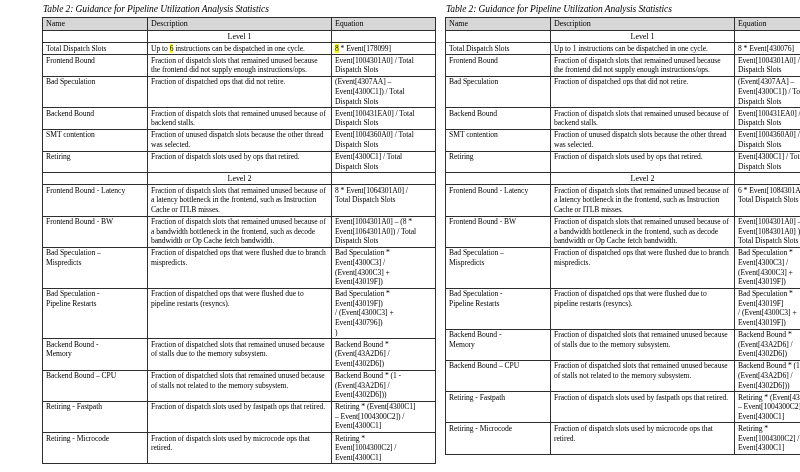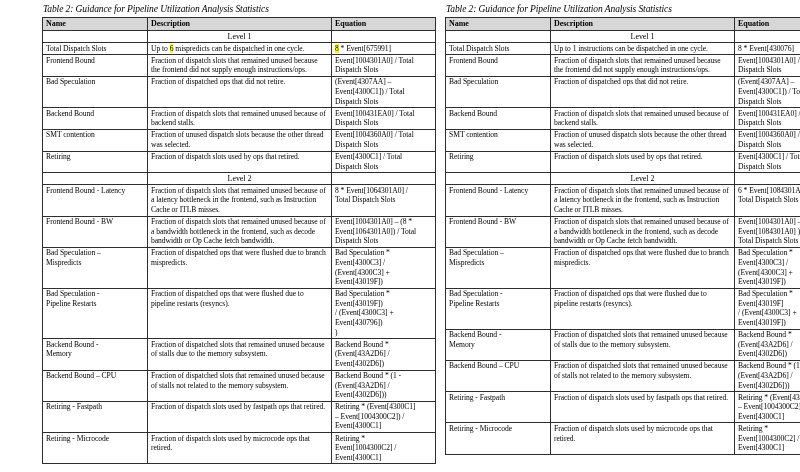--- a/index.html
+++ b/index.html
@@ -21,21 +21,21 @@
   col.c-eq   { width: 104px; }
   th, td {
     border: 1px solid #2e2e2e;
     vertical-align: top;
     padding: 0.5px 3px 1px 3px;
     font-size: 7.6px; line-height: 9.6px;
     letter-spacing: -0.05px;
     overflow: hidden;
     text-align: left;
   }
-  th { background: #d7d7d7; font-weight: bold; font-size: 8px; line-height: 10.5px; }
+  th { background: #d7d7d7; font-weight: normal; font-size: 8px; line-height: 10.5px; }
   tr.section td { text-align: center; font-size: 8px; }
   tr.section td.name, tr.section td.eq { font-size: 7.6px; }
   td.name, td.eq { white-space: pre-line; }
   .hl { background: #ffff00; }
 </style>
 </head>
 <body>
 
 <div class="page">
 
@@ -53,22 +53,22 @@
             <th class="hdr">Description</th>
             <th class="hdr">Equation</th>
           </tr>
           <tr class="section">
             <td class="name"></td>
             <td class="desc">Level 1</td>
             <td class="eq"></td>
           </tr>
           <tr>
             <td class="name">Total Dispatch Slots</td>
-            <td class="desc"><span>Up to </span><span class="hl">6</span><span> mispredicts can be dispatched in one cycle.</span></td>
-            <td class="eq"><span class="hl">8</span><span> * Event[675991]</span></td>
+            <td class="desc"><span>Up to </span><span class="hl">6</span><span> instructions can be dispatched in one cycle.</span></td>
+            <td class="eq"><span class="hl">8</span><span> * Event[178099]</span></td>
           </tr>
           <tr>
             <td class="name">Frontend Bound</td>
             <td class="desc">Fraction of dispatch slots that remained unused because the frontend did not supply enough instructions/ops.</td>
             <td class="eq">Event[1004301A0] / Total
 Dispatch Slots</td>
           </tr>
           <tr>
             <td class="name">Bad Speculation</td>
             <td class="desc">Fraction of dispatched ops that did not retire.</td>

